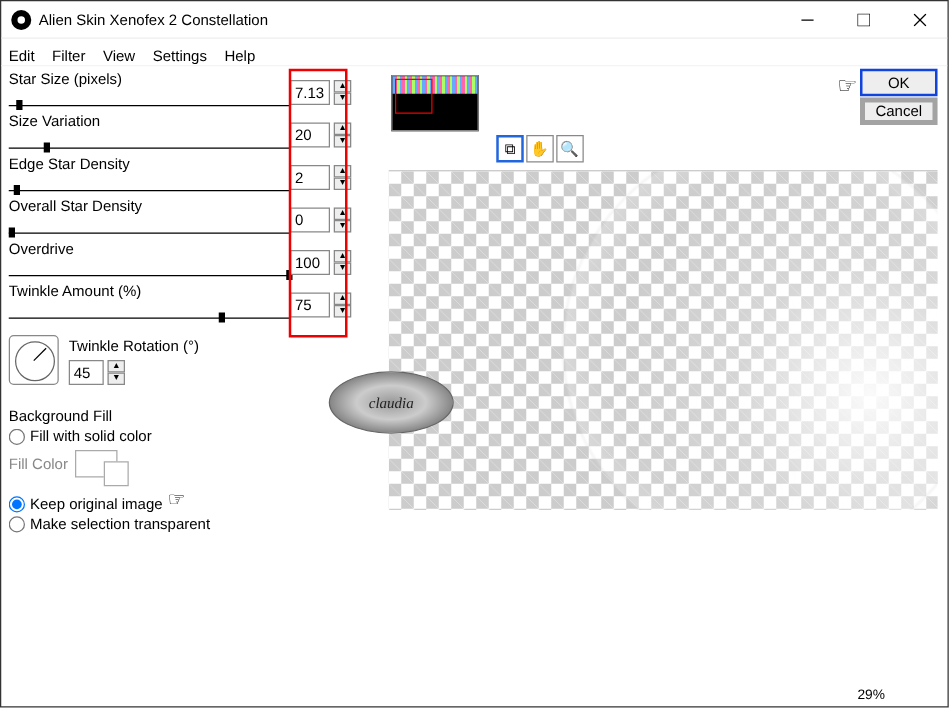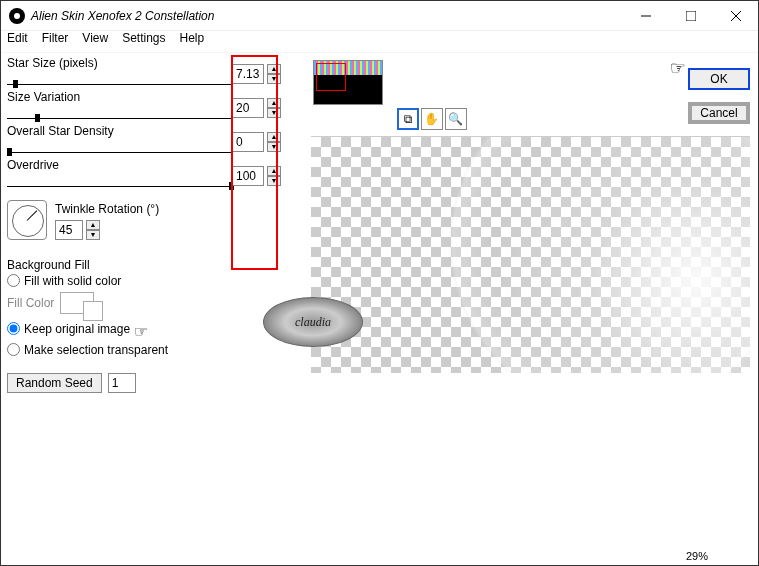--- a/index.html
+++ b/index.html
@@ -1,41 +1,41 @@
 <!DOCTYPE html>
 <html><head>
 <meta charset="utf-8">
 <style>
 * { box-sizing: border-box; margin: 0; padding: 0; font-family: "Segoe UI", Tahoma, sans-serif; font-size: 12px; }
 body { background: #fff; width: 759px; height: 566px; border: 1px solid #333; position: relative; }
 .titlebar { height: 30px; display: flex; align-items: center; padding-left: 8px; border-bottom: 1px solid #eee; }
 .titlebar .icon { width: 16px; height: 16px; background: #000; border-radius: 50%; margin-right: 6px; position: relative; }
 .titlebar .icon::after { content:""; position:absolute; width:6px; height:6px; background:#fff; border-radius:50%; left:5px; top:5px;}
-.title { flex: 1; font-style: italic; }
+.title { flex: 1; }
 .winbtns { display: flex; height: 100%; }
 .winbtn { width: 45px; display: flex; align-items: center; justify-content: center; }
 .winbtn svg { width: 10px; height: 10px; }
-.menubar { height: 22px; display: flex; align-items: flex-start; padding-left: 6px; gap: 14px; border-bottom: 1px solid #f4f4f4; margin-bottom: 3px;}
+.menubar { height: 22px; display: flex; align-items: flex-end; padding-left: 6px; gap: 14px; border-bottom: 1px solid #f4f4f4; margin-bottom: 3px;}
 .menubar span { cursor: default; }
 .content { display: flex; position: relative;}
 .left-panel { width: 290px; padding: 0 6px; position: relative; }
 .param-label { display: block; margin-bottom: 2px; }
 .slider-line { height: 1px; background: #000; width: 225px; position: relative; margin-top: 4px;}
 .slider-thumb { position: absolute; width: 5px; height: 8px; background: #000; top: -4px; }
 .spinbox { position: absolute; right: -35px; top: 0px; display: flex; }
 .spin-input { width: 32px; height: 20px; border: 1px solid #888; text-align: left; padding-left: 3px; }
 .spin-btns { display: flex; flex-direction: column; margin-left: 3px; }
 .spin-btns div { width: 14px; height: 10px; border: 1px solid #888; background: #eee; font-size: 7px; text-align: center; line-height: 8px; }
 .red-box { position: absolute; border: 2px solid #e00; left: 230px; top: 54px; width: 47px; height: 215px; z-index:5; pointer-events: none;}
 .twinkle-rot { display: flex; align-items: flex-end; gap: 8px; margin-top: 8px; margin-bottom:18px;}
 .dial { width: 40px; height: 40px; border: 1px solid #888; border-radius: 4px; position: relative; }
 .dial::before { content:""; position:absolute; width:30px; height:30px; border:1px solid #666; border-radius:50%; left:4px; top:4px;}
 .dial::after { content:""; position:absolute; width:14px; height:1px; background:#000; left:19px; top:19px; transform-origin:left; transform:rotate(-45deg);}
 .bg-fill { margin-top: 6px; }
-.radio-row { display: flex; align-items: flex-start; margin: 2px 0; }
+.radio-row { display: flex; align-items: flex-end; margin: 2px 0; }
 .radio-row input { margin-right: 4px; }
 .fillcolor { margin-left: 18px; display: flex; align-items: center; gap: 6px; color: #888; margin: 4px 0 8px;}
 .color-swatch { display:inline-block; width: 34px; height: 22px; border: 1px solid #aaa; position: relative; }
 .color-swatch::after { content:""; position:absolute; width:18px; height:18px; border:1px solid #aaa; right:-10px; bottom:-8px; background:#fff;}
 .hand-point { display:inline-block; font-size: 16px; transform: scaleX(-1); margin-left:4px;}
 .random-row { margin-top: 16px; display: flex; align-items: center; gap: 6px; }
 .random-btn { border: 1px solid #888; background: #eee; padding: 2px 8px; }
 .right-panel { position: relative; flex: 1; }
 .thumb-preview { position: absolute; left: 22px; top: 4px; width: 70px; height: 45px; border:1px solid #888; background: #000; }
 .thumb-preview .stripe { width:100%; height:14px; background: repeating-linear-gradient(90deg,#6af 0 2px,#f6a 2px 4px,#af6 4px 6px); }
@@ -46,21 +46,21 @@
 .preview-area { position: absolute; left: 20px; top: 80px; right: 8px; bottom: 20px; border-top:1px solid #ccc;
   background-image: linear-gradient(45deg,#ccc 25%,transparent 25%,transparent 75%,#ccc 75%), linear-gradient(45deg,#ccc 25%,#fff 25%,#fff 75%,#ccc 75%);
   background-size: 20px 20px; background-position: 0 0, 10px 10px; overflow:hidden;}
 .preview-area .swirl { position:absolute; right:-60px; bottom:-60px; width:380px; height:380px; border-radius:50%;
   background: radial-gradient(circle at 70% 60%, rgba(255,255,255,0.9) 0%, rgba(255,255,255,0.2) 30%, transparent 60%); 
   filter: blur(1px);}
 .preview-area .swirl::before { content:""; position:absolute; inset:20px; border-radius:50%; border:1px solid rgba(200,200,200,0.4); box-shadow: inset 0 0 40px rgba(255,255,255,0.5);}
 .watermark { position:absolute; left: 262px; top:296px; width:100px; height:50px; z-index:6; border-radius:50%; 
   background: radial-gradient(ellipse, #999 0%, #ccc 40%, #888 70%); display:flex; align-items:center; justify-content:center; 
   font-family: cursive; font-style:italic; color:#222; border:1px solid #666;}
-.btn-col { position: absolute; right: 8px; top: 54px; width: 62px; display:flex; flex-direction:column; gap:12px;margin-top:13px;}
+.btn-col { position: absolute; right: 8px; top: 54px; width: 62px; display:flex; flex-direction:column; gap:1px;}
 .btn { border:4px solid #a3a3a3; background:#eee; height:22px; display:flex; align-items:center; justify-content:center;}
 .btn.ok { border:2px solid #14d; }
 .hand-ok { position:absolute; right: 72px; top:56px; font-size:18px; transform:scaleX(1);}
 .status { position:absolute; bottom:3px; right:50px; font-size:11px;}
 .param-row { position: relative; height: 34px; }
 .param-row .spinbox { right: 4px; top: 8px; }
 .param-row .lbl-line { position:absolute; left:0; top:0;}
 .param-row .slider-line { position:absolute; left:0; top: 24px;}
 </style>
 </head>
@@ -127,20 +127,35 @@
         </div>
       <div class="spinbox">
           <input class="spin-input" value="20" style="">
           <div class="spin-btns">
             <div>▲</div>
             <div>▼</div>
           </div>
         </div>
     </div>
 
+    <div class="param-row">
+      <div class="lbl-line">
+          <span class="param-label">Edge Star Density</span>
+        </div>
+      <div class="slider-line">
+          <div class="slider-thumb" style="left:4px"></div>
+        </div>
+      <div class="spinbox">
+          <input class="spin-input" value="2" style="">
+          <div class="spin-btns">
+            <div>▲</div>
+            <div>▼</div>
+          </div>
+        </div>
+    </div>
 
     <div class="param-row">
       <div class="lbl-line">
           <span class="param-label">Overall Star Density</span>
         </div>
       <div class="slider-line">
           <div class="slider-thumb" style="left:0"></div>
         </div>
       <div class="spinbox">
           <input class="spin-input" value="0" style="">
@@ -160,20 +175,35 @@
         </div>
       <div class="spinbox">
           <input class="spin-input" value="100" style="">
           <div class="spin-btns">
             <div>▲</div>
             <div>▼</div>
           </div>
         </div>
     </div>
 
+    <div class="param-row">
+      <div class="lbl-line">
+          <span class="param-label">Twinkle Amount (%)</span>
+        </div>
+      <div class="slider-line">
+          <div class="slider-thumb" style="left:168px"></div>
+        </div>
+      <div class="spinbox">
+          <input class="spin-input" value="75" style="">
+          <div class="spin-btns">
+            <div>▲</div>
+            <div>▼</div>
+          </div>
+        </div>
+    </div>
 
     <div class="twinkle-rot">
       <div class="dial"></div>
       <div>
         <div>Twinkle Rotation (°)</div>
         <div style="display:flex; margin-top:4px;">
           <input class="spin-input" style="width: 28px;" value="45">
           <div class="spin-btns">
               <div>▲</div>
               <div>▼</div>
@@ -196,24 +226,20 @@
           <input type="radio" name="bg" checked="" style="">
           <span>Keep original image</span>
           <span class="hand-point">☜</span>
         </label>
       <label class="radio-row">
           <input type="radio" name="bg" style="">
           <span>Make selection transparent</span>
         </label>
     </div>
 
-    <div class="random-row">
-      <button class="random-btn">Random Seed</button>
-      <input class="spin-input" style="width: 28px;" value="1">
-    </div>
   </div>
 
   <div class="right-panel">
     <div class="thumb-preview">
         <div class="stripe"></div>
         <div class="sel"></div>
       </div>
     <div class="tool-icons">
       <div class="tool active">⧉</div>
       <div class="tool">✋</div>

